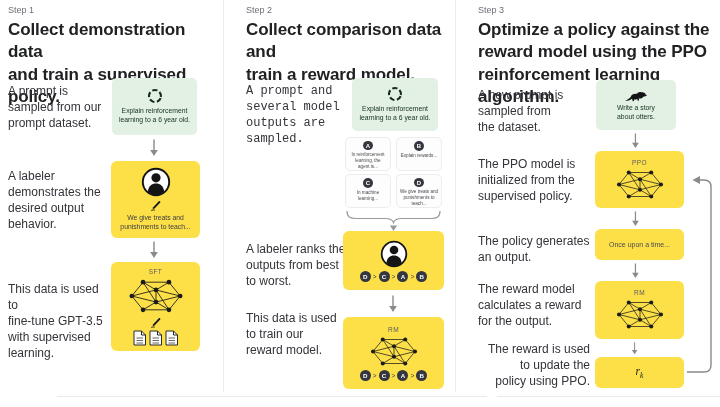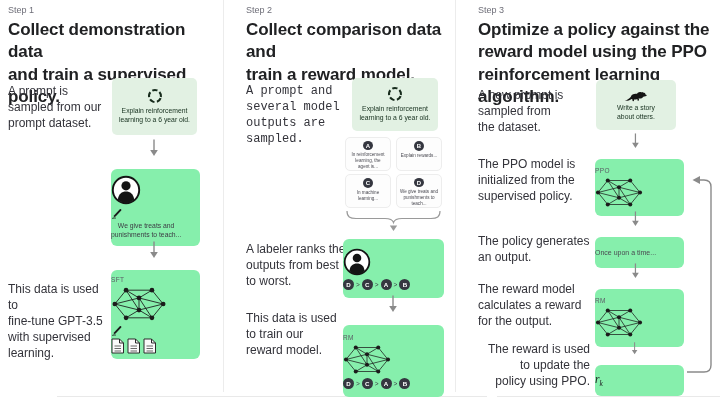--- a/index.html
+++ b/index.html
@@ -5,21 +5,21 @@
   html,body{margin:0;padding:0;background:#fff;}
   .canvas{
     position:relative;width:720px;height:407px;background:#ffffff;overflow:hidden;
     font-family:"Liberation Sans","DejaVu Sans",sans-serif;color:#33333a;
   }
   .step-label{position:absolute;font-size:9px;color:#6e6e78;white-space:pre-line;}
   .heading{position:absolute;font-size:17px;line-height:1.32;font-weight:bold;color:#202123;white-space:pre-line;letter-spacing:-0.1px;}
   .text-block{position:absolute;font-size:12px;line-height:1.33;color:#33333a;white-space:pre-line;}
   .gbox{position:absolute;background:#e2f1e3;border-radius:5px;display:flex;flex-direction:column;align-items:center;justify-content:center;gap:3px;text-align:center;}
   .gbox .btext{font-size:6.8px;line-height:1.3;color:#16301e;white-space:pre-line;}
-  .fbox{position:absolute;background:#86efac;border-radius:6px;display:flex;flex-direction:column;align-items:flex-start;justify-content:center;gap:3px;text-align:center;margin-top:8px;}
+  .fbox{position:absolute;background:#fde047;border-radius:6px;display:flex;flex-direction:column;align-items:center;justify-content:center;gap:3px;text-align:center;}
   .fbox .btext{font-size:6.8px;line-height:1.3;color:#3c3c44;white-space:pre-line;}
   .mini-label{font-size:6.5px;color:#5a5a64;letter-spacing:0.4px;}
   .wbox{position:absolute;background:#fdfdfd;border:1px solid #ededed;border-radius:5px;display:flex;flex-direction:column;align-items:center;justify-content:flex-start;padding-top:3px;gap:2px;text-align:center;box-sizing:border-box;}
   .wbox .circ{width:10px;height:10px;border-radius:50%;background:#353740;color:#fff;font-size:6px;font-weight:bold;display:flex;align-items:center;justify-content:center;}
   .wbox .wtext{font-size:4.6px;line-height:1.3;color:#4a4a52;white-space:pre-line;}
   .rank{display:flex;align-items:center;gap:2px;}
   .rank .rc{width:11px;height:11px;border-radius:50%;background:#353740;color:#fff;font-size:6.2px;font-weight:bold;display:flex;align-items:center;justify-content:center;}
   .rank .sep{font-size:6.5px;color:#3c3c44;}
   .icon{display:inline-flex;align-items:center;justify-content:center;line-height:0;}
   .pos{position:absolute;}
@@ -64,20 +64,24 @@
 learning to a 6 year old.</span>
   </div>
 
   <span class="icon pos arr-18" style="left:149px;top:139px;">
       <svg viewBox="0 0 10 18">
         <line x1="5" y1="0.5" x2="5" y2="11.5" stroke="#8a8a8a" stroke-width="1.4"></line>
         <polygon points="1.2,11 8.8,11 5,17" fill="#8a8a8a"></polygon>
       </svg>
     </span>
 
+  <div class="text-block" style="left:8px;top:169px;width:102px;">A labeler
+demonstrates the
+desired output
+behavior.</div>
   <div class="fbox" style="left:111px;top:161px;width:89px;height:77px;">
     <span class="icon">
         <svg width="30" height="30" viewBox="0 0 30 30">
           <circle cx="15" cy="15" r="13.2" fill="#fff" stroke="#141414" stroke-width="1.9"></circle>
           <circle cx="15" cy="10.8" r="4.6" fill="#141414"></circle>
           <path d="M6.8,24.6 C7.6,19 10.8,16.6 15,16.6 C19.2,16.6 22.4,19 23.2,24.6 C21,26.8 18.2,28 15,28 C11.8,28 9,26.8 6.8,24.6 Z" fill="#141414"></path>
         </svg>
       </span>
     <span class="icon">
         <svg width="12" height="11" viewBox="0 0 12 11">

